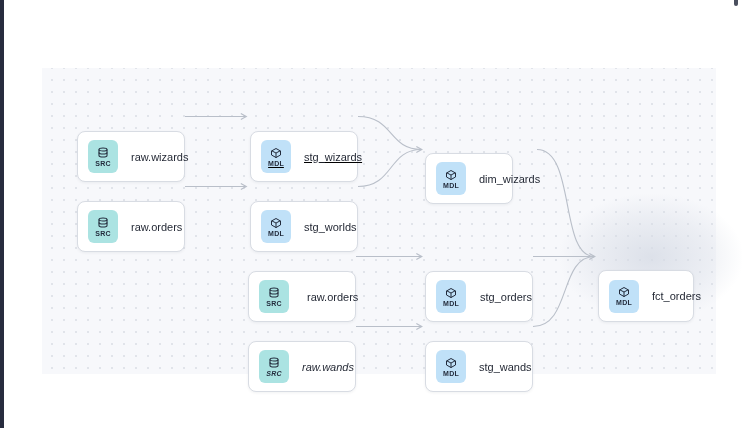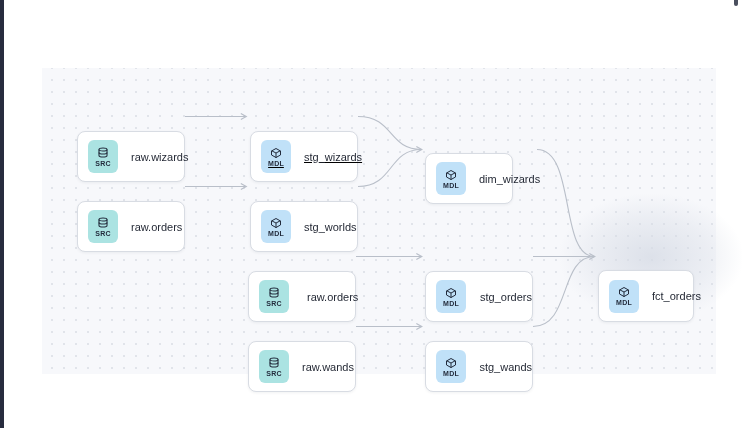--- a/index.html
+++ b/index.html
@@ -201,33 +201,33 @@
         <svg width="12" height="12" viewBox="0 0 24 24" fill="none" stroke="#232c3d" stroke-width="2">
           <path d="M21 16V8l-9-5-9 5v8l9 5 9-5z"></path>
             <path d="M3.3 7.5L12 12l8.7-4.5"></path>
             <path d="M12 22V12"></path>
         </svg>
         <span class="btext">MDL</span>
       </div>
       <span class="nlabel">stg_orders</span>
     </div>
 
-    <div class="node" style="left:206px; top:233px;">
+    <div class="node" style="left:206px; top:233px;font-style:italic;">
       <div class="badge src">
         <svg width="12" height="12" viewBox="0 0 24 24" fill="none" stroke="#232c3d" stroke-width="2.2">
           <ellipse cx="12" cy="5" rx="8" ry="3"></ellipse>
           <path d="M4 5v6c0 1.7 3.6 3 8 3s8-1.3 8-3V5"></path>
           <path d="M4 11v6c0 1.7 3.6 3 8 3s8-1.3 8-3v-6"></path>
         </svg>
         <span class="btext">SRC</span>
       </div>
       <span class="nlabel">raw.wands</span>
     </div>
 
-    <div class="node" style="left:383px; top:233px;justify-content:space-between;">
+    <div class="node" style="left:383px; top:233px;">
       <div class="badge mdl">
         <svg width="12" height="12" viewBox="0 0 24 24" fill="none" stroke="#232c3d" stroke-width="2">
           <path d="M21 16V8l-9-5-9 5v8l9 5 9-5z"></path>
             <path d="M3.3 7.5L12 12l8.7-4.5"></path>
             <path d="M12 22V12"></path>
         </svg>
         <span class="btext">MDL</span>
       </div>
       <span class="nlabel">stg_wands</span>
     </div>

